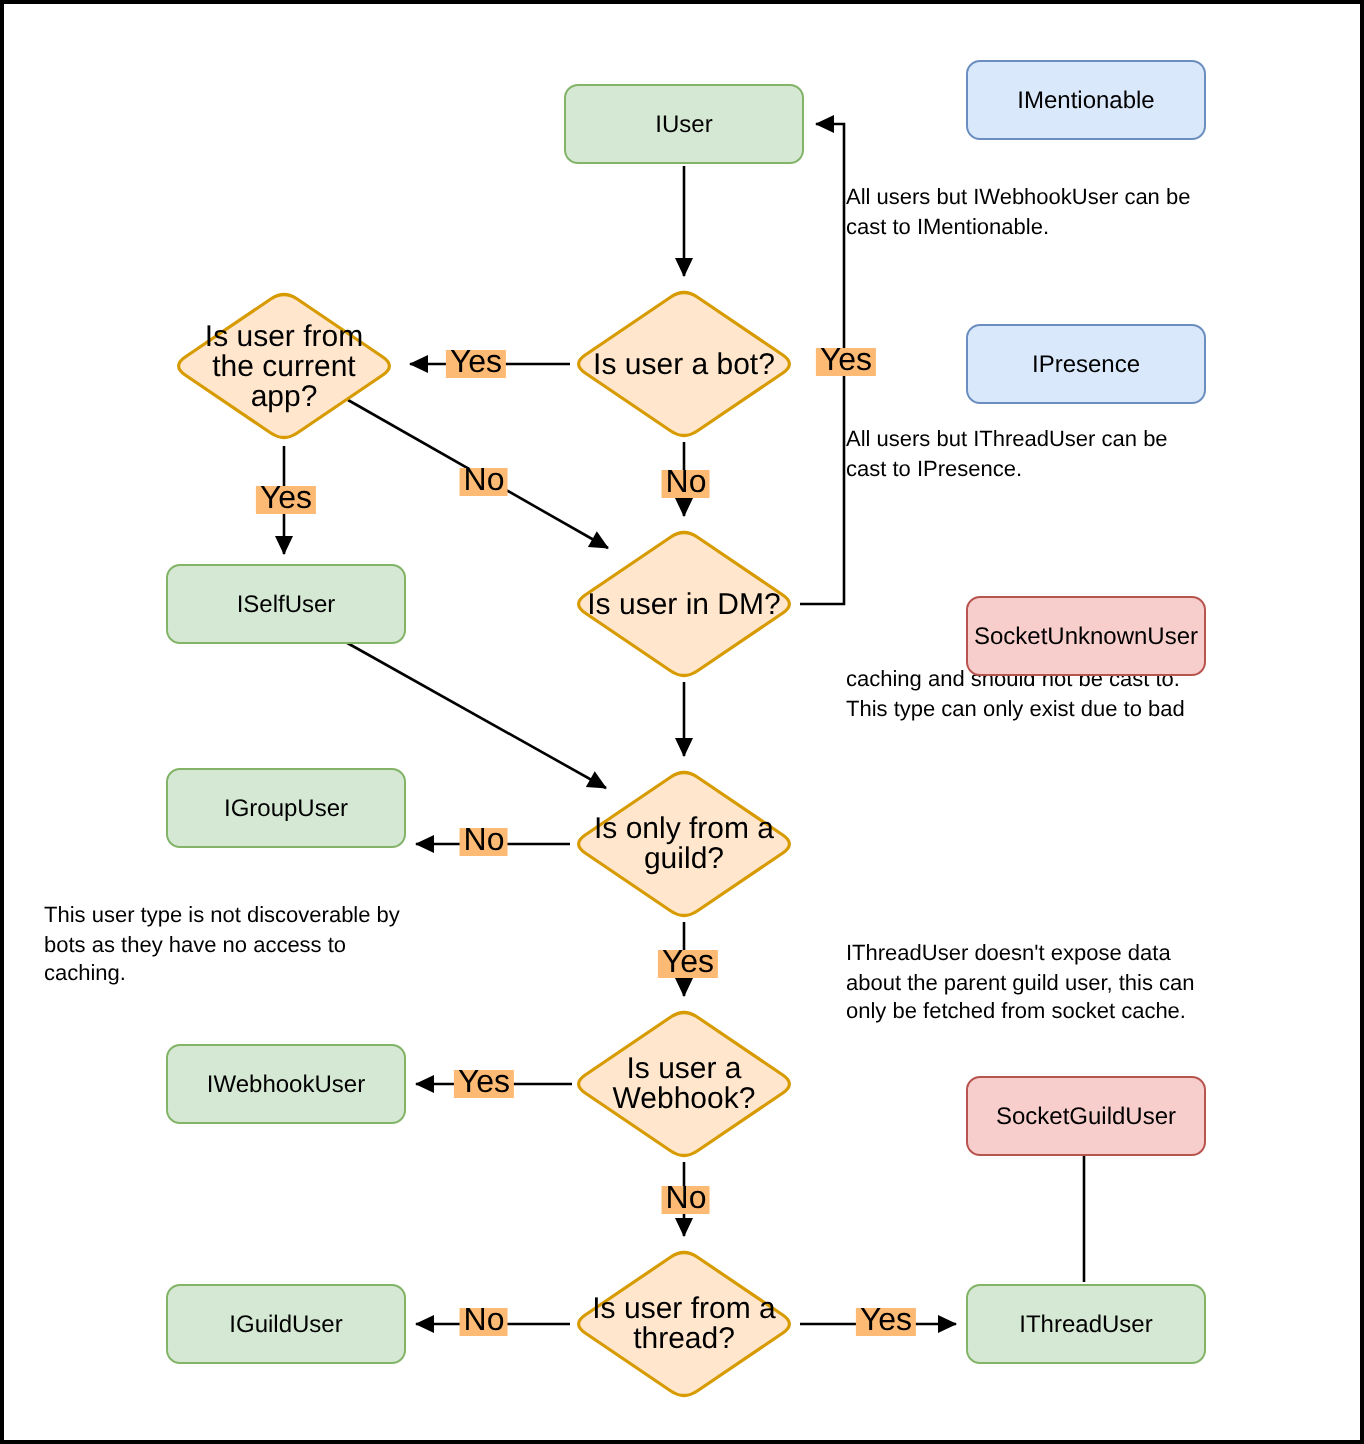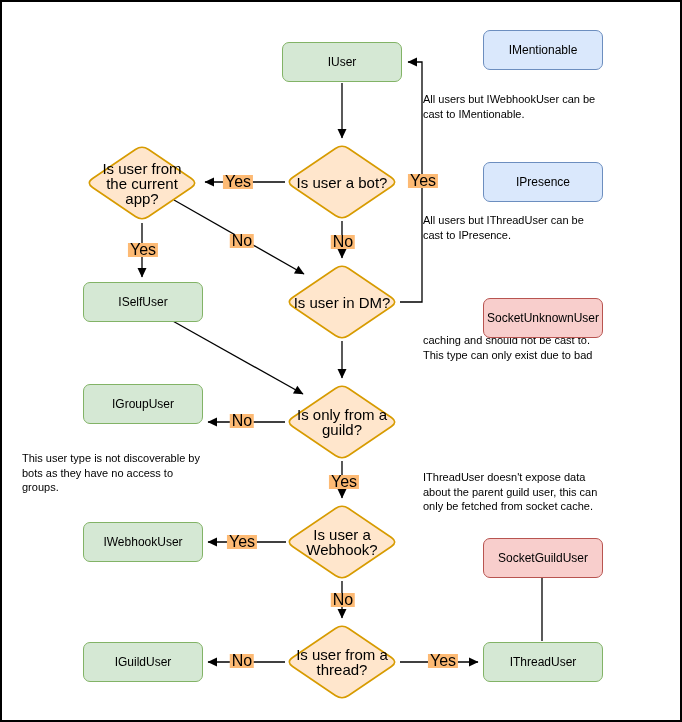--- a/index.html
+++ b/index.html
@@ -171,21 +171,21 @@
     <div>All users but IThreadUser can be</div>
     <div>cast to IPresence.</div>
   </div>
   <div class="note" style="left:421px;top:331px;width:240px">
     <div>caching and should not be cast to.</div>
     <div>This type can only exist due to bad</div>
   </div>
   <div class="note" style="left:20px;top:449px;width:240px">
     <div>This user type is not discoverable by</div>
     <div>bots as they have no access to</div>
-    <div>groups.</div>
+    <div>caching.</div>
   </div>
   <div class="note" style="left:421px;top:468px;width:240px">
     <div>IThreadUser doesn't expose data</div>
     <div>about the parent guild user, this can</div>
     <div>only be fetched from socket cache.</div>
   </div>
 
 </div>
 
 </body></html>

